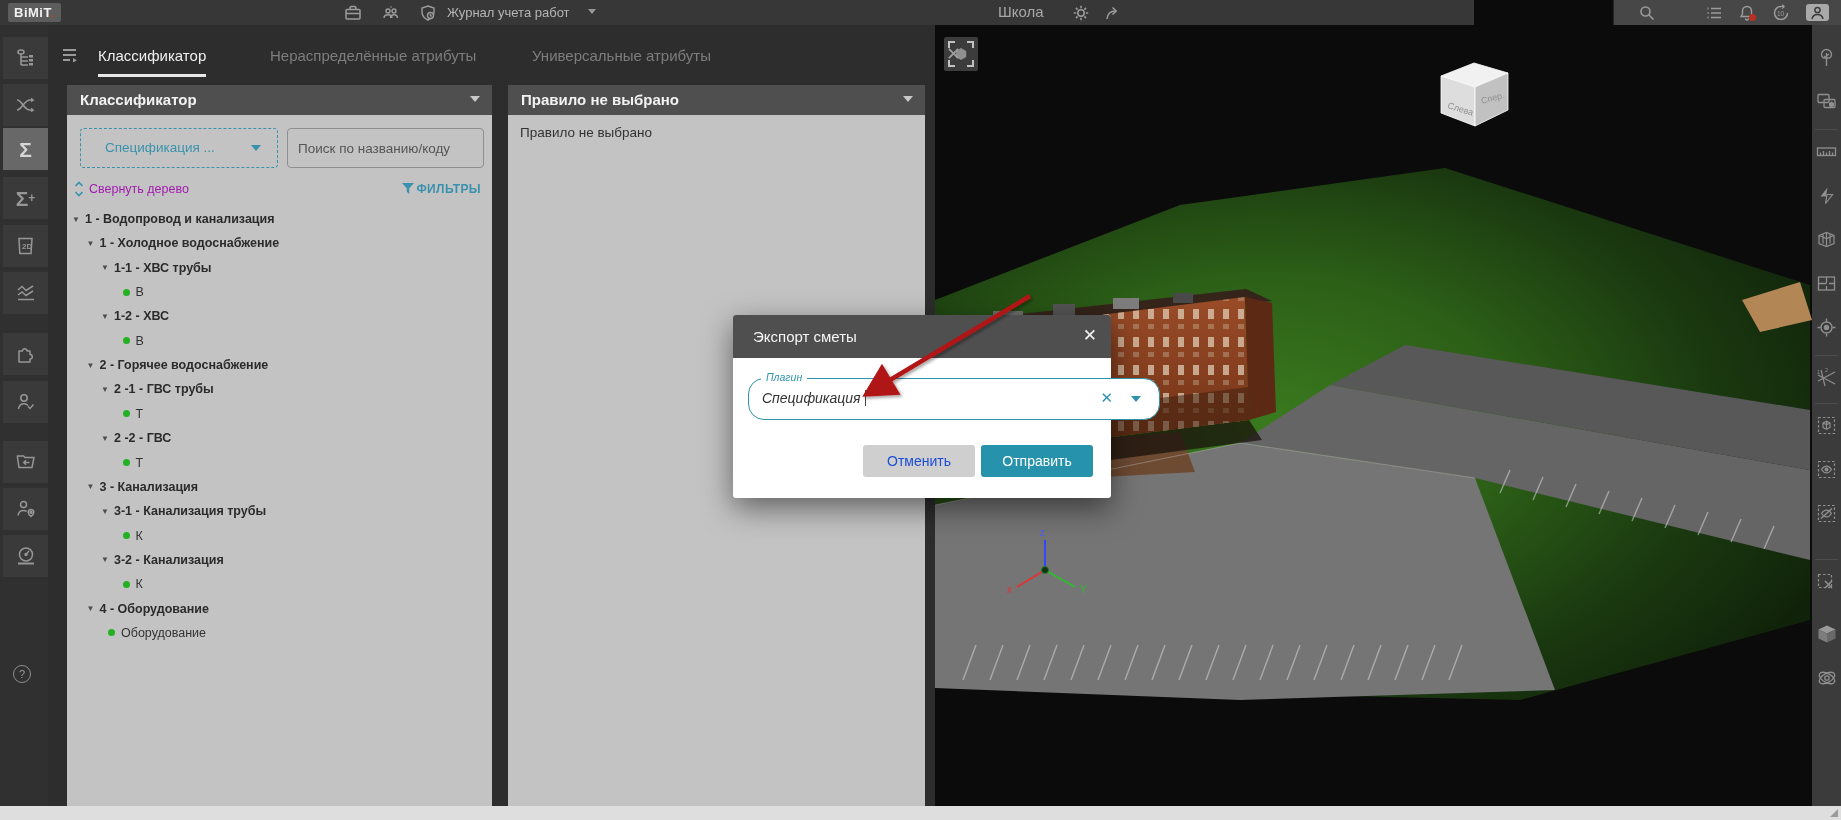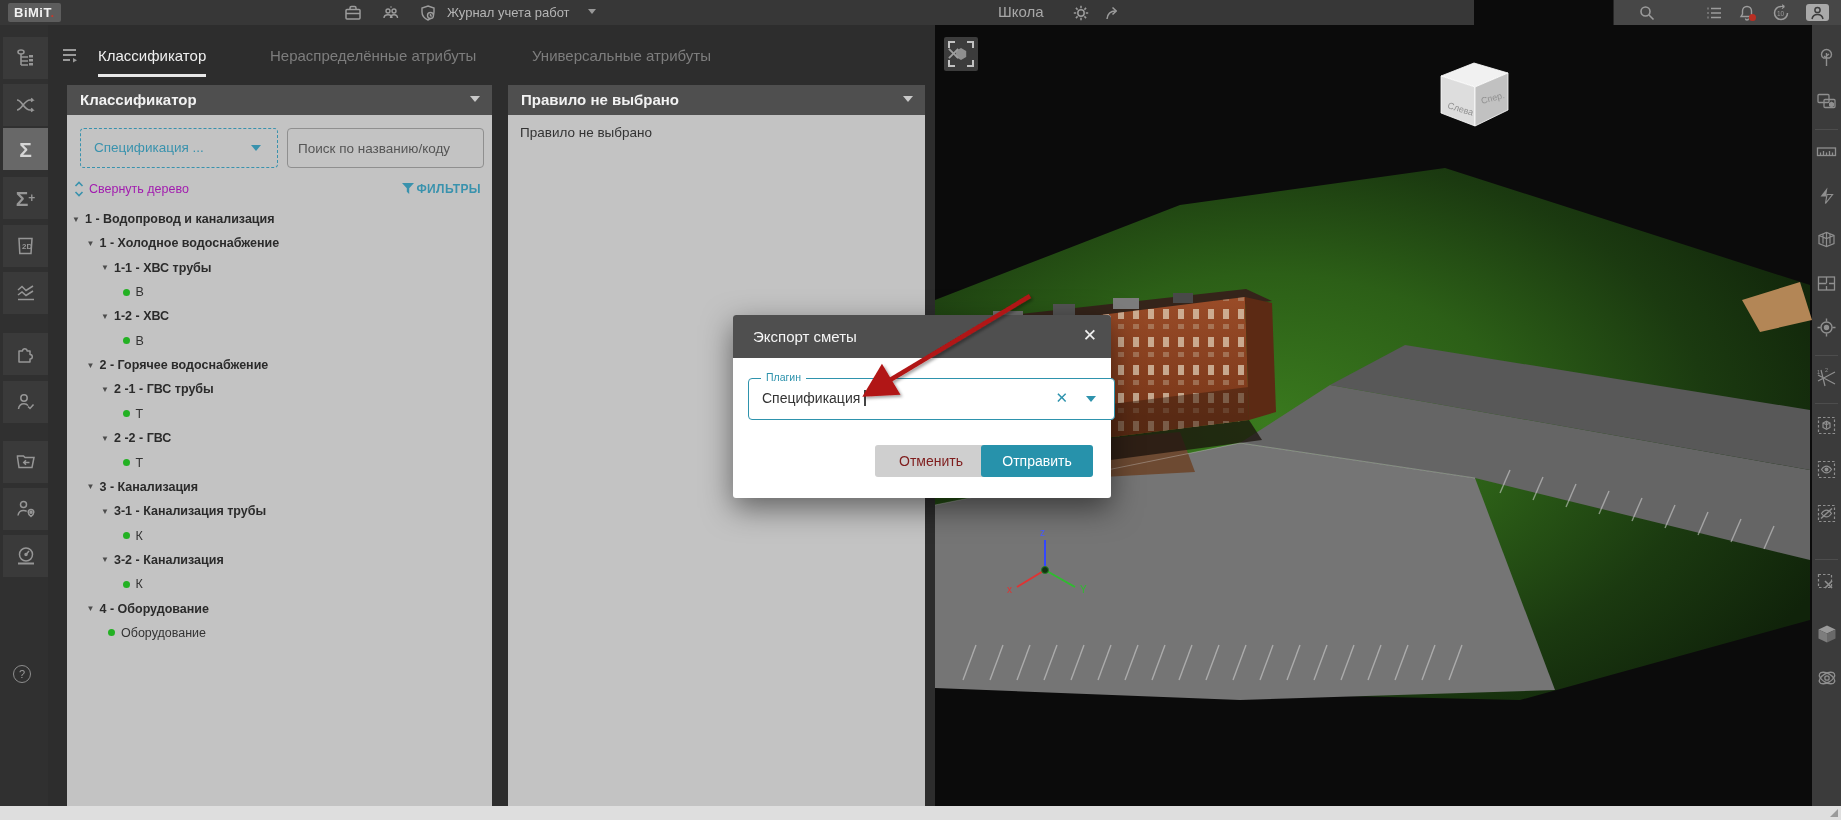--- a/index.html
+++ b/index.html
@@ -41,21 +41,21 @@
   .panel-close{position:absolute;left:898px;top:18px;font-size:18px;color:#9e9e9e;cursor:pointer;}
   .burger{position:absolute;left:12px;top:20px;cursor:pointer;color:#9a9a9a;}
 
   .subpanel{position:absolute;top:60px;height:721px;background:#c3c3c3;}
   .subpanel-hd{position:absolute;left:0;top:0;right:0;height:30px;background:#4f4f4f;color:#f2f2f2;
             font-size:15px;font-weight:bold;line-height:30px;padding-left:13px;cursor:pointer;}
   .hd-caret{position:absolute;right:12px;top:11px;width:0;height:0;border-left:5px solid transparent;
             border-right:5px solid transparent;border-top:6px solid #c9c9c9;}
 
   .spec-dd{position:absolute;left:13px;top:43px;width:198px;height:40px;border:1.5px dashed #3992ad;
-            border-radius:4px;color:#3992ad;font-size:13.5px;line-height:37px;padding-left:13px;cursor:pointer;}
+            border-radius:4px;color:#3992ad;font-size:13.5px;line-height:37px;padding-left:24px;cursor:pointer;}
   .spec-dd-caret{position:absolute;right:16px;top:16px;width:0;height:0;border-left:5px solid transparent;
             border-right:5px solid transparent;border-top:6px solid #3992ad;}
   .search-box{position:absolute;left:220px;top:43px;width:197px;height:40px;border:1px solid #8f8f8f;
             border-radius:4px;background:#c3c3c3;font-size:13.5px;color:#4a4a4a;padding:0 10px;outline:none;
             font-family:"Liberation Sans","DejaVu Sans",sans-serif;}
   .search-box::placeholder{color:#555;opacity:1;}
 
   .collapse-row{position:absolute;left:0;top:93px;width:100%;height:24px;}
   .collapse-lbl{position:absolute;left:22px;top:4px;font-size:12.5px;color:#a21caf;cursor:pointer;}
   .collapse-ic{position:absolute;left:7px;top:3px;color:#3992ad;cursor:pointer;}
@@ -81,31 +81,31 @@
   .rrail .tool{position:absolute;left:1px;width:27px;height:28px;display:flex;align-items:center;
             justify-content:center;color:#8f8f8f;cursor:pointer;}
   .rrail .divider{position:absolute;left:3px;width:23px;height:1px;background:#4d4d4d;}
 
   
   .modal{position:absolute;left:733px;top:315px;width:378px;height:183px;background:#fff;border-radius:3px;
         box-shadow:0 10px 30px rgba(0,0,0,.5);z-index:40;}
   .modal-hd{position:absolute;left:0;top:0;width:100%;height:43px;background:#4f4f4f;border-radius:3px 3px 0 0;
         color:#f5f5f5;font-size:15px;line-height:43px;padding-left:20px;}
   .modal-x{position:absolute;right:14px;top:12px;font-size:17px;color:#f0f0f0;cursor:pointer;line-height:1;}
-  .plugin-field{position:absolute;left:15px;top:63px;width:367px;height:42px;border:1.5px solid #2e93ad;
-        border-radius:4px;background:#fff;}
+  .plugin-field{position:absolute;left:15px;top:63px;width:412px;height:42px;border:1.5px solid #2e93ad;
+        border-radius:16px;background:#fff;font-style:italic;}
   .plugin-label{position:absolute;left:12px;top:-8px;background:#fff;padding:0 5px;font-size:10.5px;color:#2e93ad;}
   .plugin-value{position:absolute;left:13px;top:11px;font-size:14px;color:#333;}
   .text-cursor{display:inline-block;width:1.5px;height:16px;background:#444;vertical-align:-3px;margin-left:4px;}
   .field-clear{position:absolute;right:46px;top:10px;font-size:15px;color:#2e93ad;cursor:pointer;}
   .field-caret{position:absolute;right:18px;top:17px;width:0;height:0;border-left:5px solid transparent;
         border-right:5px solid transparent;border-top:6px solid #2e93ad;cursor:pointer;}
   .btn{position:absolute;top:130px;width:112px;height:32px;border:none;border-radius:3px;font-size:14px;
         font-family:inherit;cursor:pointer;}
-  .btn-cancel{left:142px;background:#cfcfcf;color:#7f1d1d;text-align:center;}
+  .btn-cancel{left:130px;background:#cfcfcf;color:#1d4ed8;text-align:center;}
   .btn-submit{left:248px;background:#2792ab;color:#fff;}
 
   .arrow-layer{position:absolute;left:840px;top:280px;width:210px;height:135px;z-index:50;pointer-events:none;}
 
   
   .footer{position:absolute;left:0;top:806px;width:1841px;height:14px;background:#dedede;z-index:30;}
   .resize-grip{position:absolute;right:3px;top:3px;width:0;height:0;border-left:8px solid transparent;
         border-bottom:8px solid #9a9a9a;}
   svg{display:block;}
 </style>

